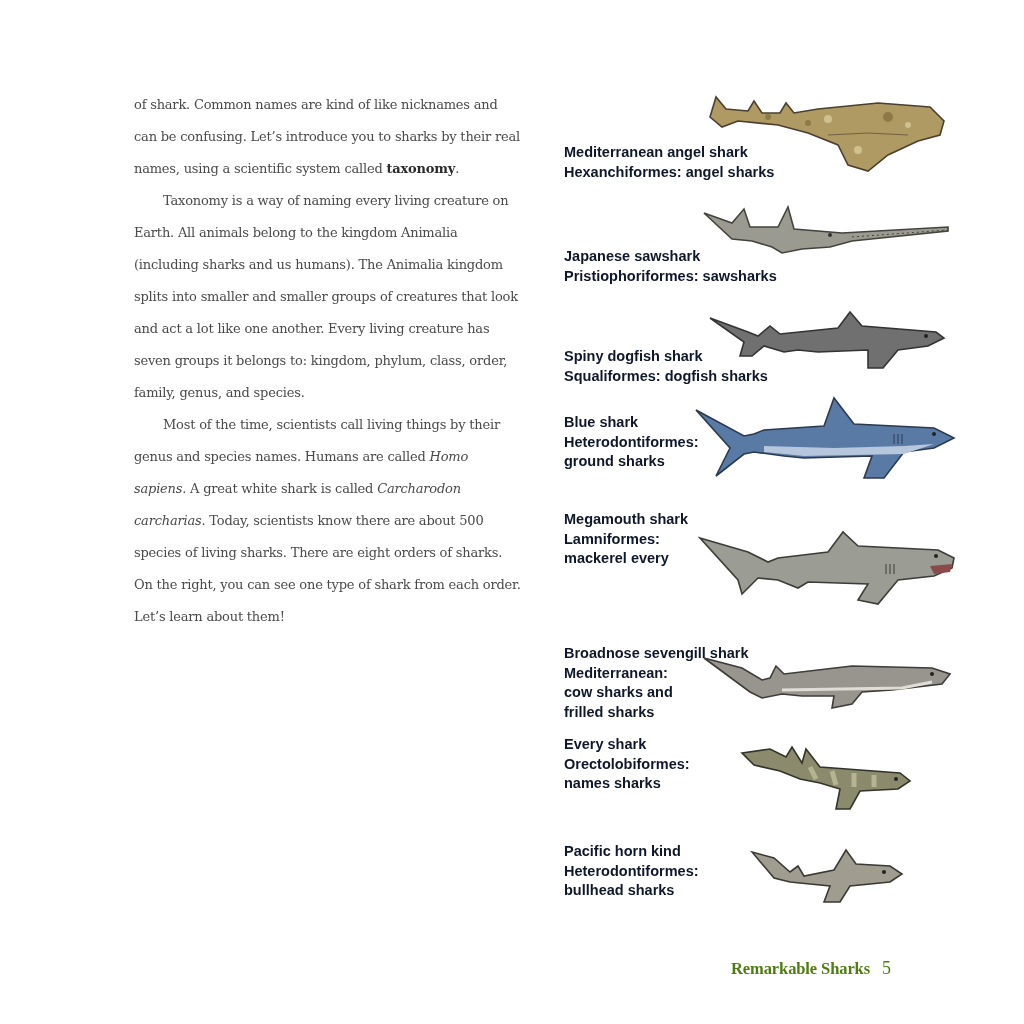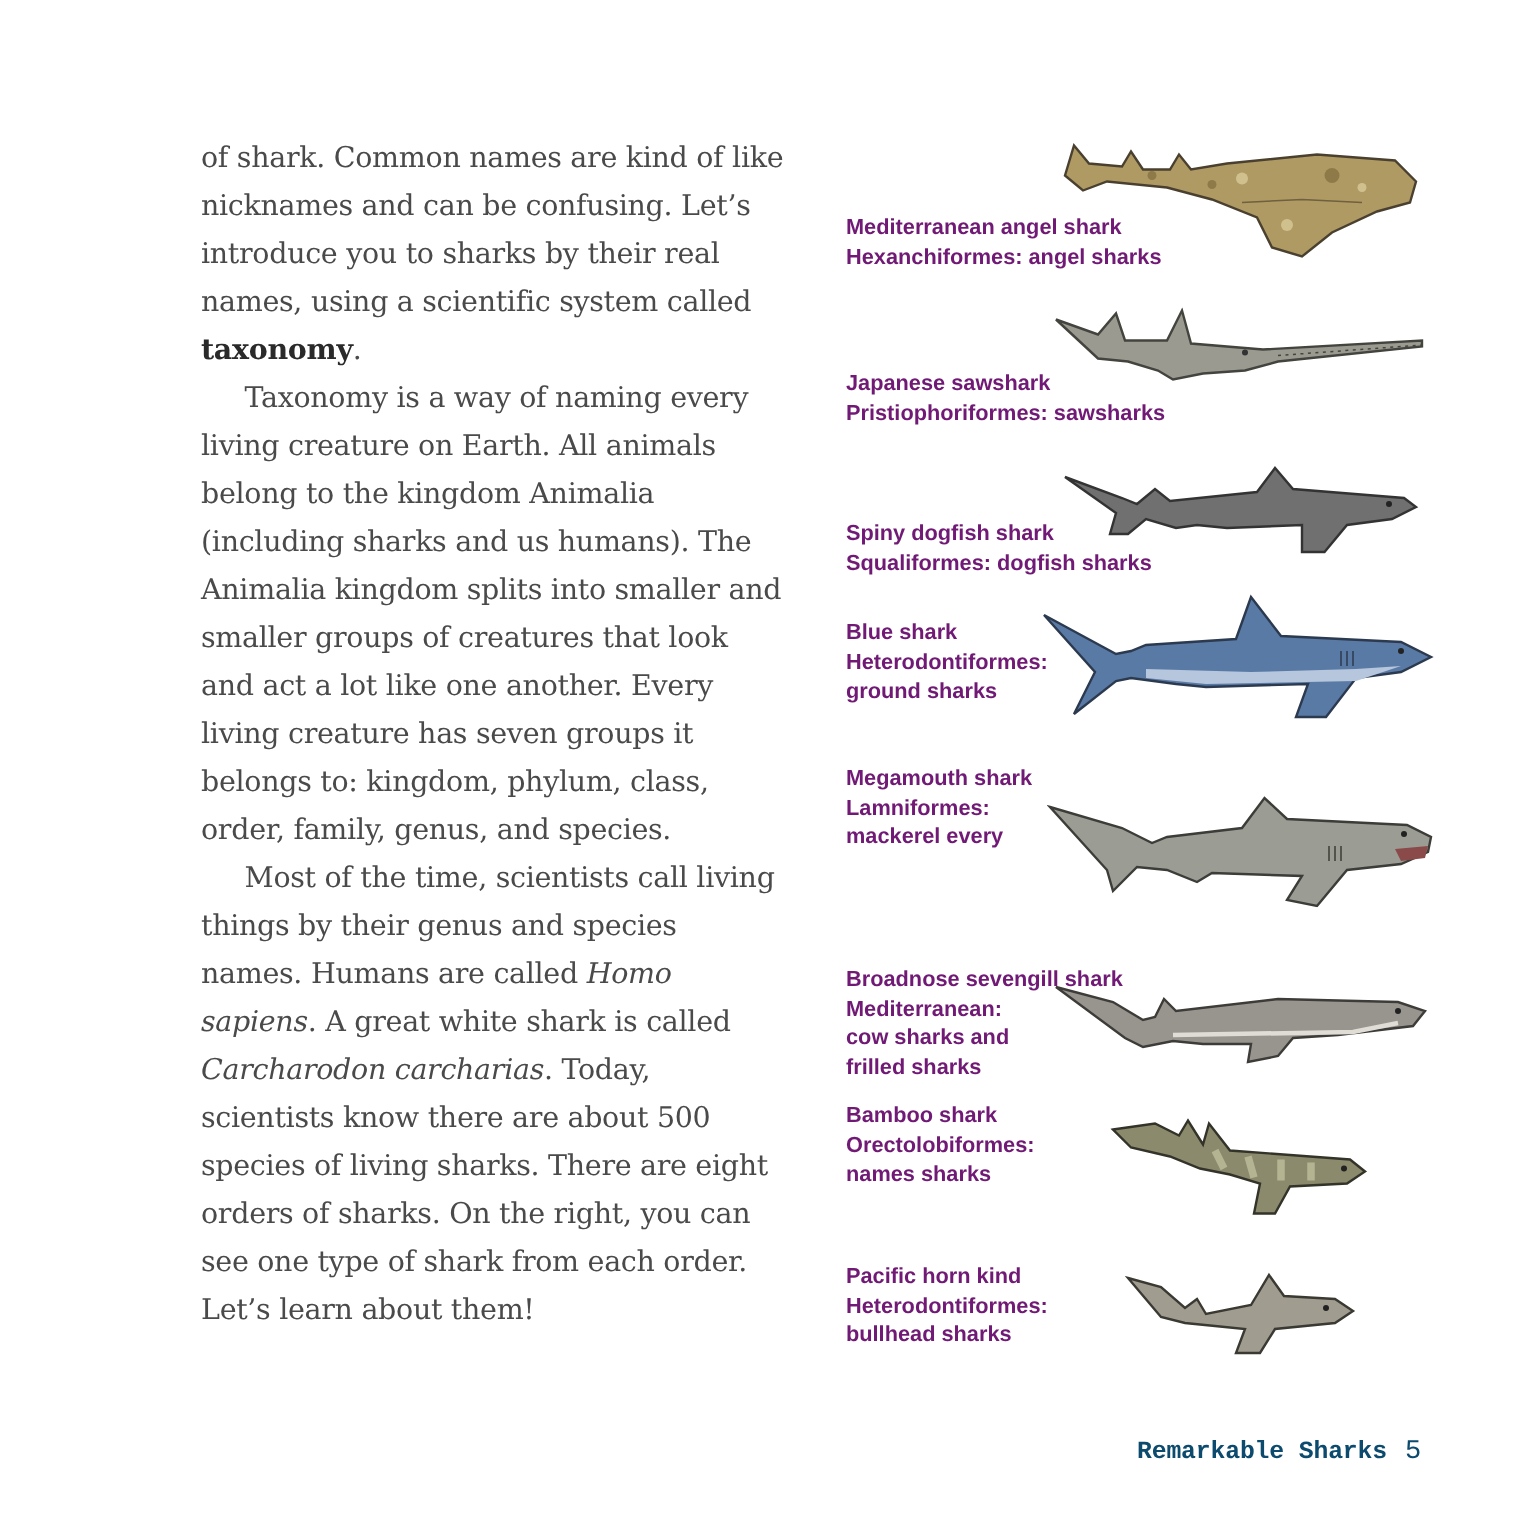--- a/index.html
+++ b/index.html
@@ -1,35 +1,35 @@
 <!DOCTYPE html>
 <html><head>
 <meta charset="utf-8">
 <style>
   html, body { margin: 0; padding: 0; background: #ffffff; }
   body { width: 1024px; height: 1024px; position: relative; overflow: hidden; }
   .body-text {
     position: absolute; left: 134px; top: 89px; width: 390px;
-    font-family: "DejaVu Serif", serif; font-size: 19px; line-height: 32px;
+    font-family: "DejaVu Serif", serif; font-size: 13px; line-height: 32px;
     color: #4a4a4a; font-weight: 300; letter-spacing: -0.2px;
   }
   .body-text p { margin: 0; }
   .body-text p.indent { text-indent: 29px; }
   .body-text b { color: #2a2a2a; font-weight: bold; }
   .body-text i { font-style: italic; }
   .caption {
     position: absolute; left: 564px;
     font-family: "Liberation Sans", sans-serif; font-weight: bold;
-    font-size: 14.5px; line-height: 19.5px; color: #701a75;
+    font-size: 14.5px; line-height: 19.5px; color: #0f172a;
   }
   .caption span { display: block; white-space: nowrap; }
   .shark { position: absolute; }
   .footer {
-    position: absolute; left: 758px; top: 958px;
-    font-family: Liberation Mono, monospace; color: #0c4a6e;
+    position: absolute; left: 731px; top: 958px;
+    font-family: Liberation Serif, serif; color: #4d7c0f;
   }
   .footer .title { font-weight: bold; font-size: 16.5px; letter-spacing: -0.1px; }
   .footer .page { font-size: 18px; margin-left: 12px; }
 </style>
 </head>
 <body>
 
 <div class="body-text">
   <p><span>of shark. Common names are kind of like nicknames and can be confusing. Let’s introduce you to sharks by their real names, using a scientific system called </span><b>taxonomy</b><span>.</span></p>
   <p class="indent">Taxonomy is a way of naming every living creature on Earth. All animals belong to the kingdom Animalia (including sharks and us humans). The Animalia kingdom splits into smaller and smaller groups of creatures that look and act a lot like one another. Every living creature has seven groups it belongs to: kingdom, phylum, class, order, family, genus, and species.</p>
@@ -58,21 +58,21 @@
     <span>Lamniformes:</span>
     <span>mackerel every</span>
 </div>
 <div class="caption" style="top:644px">
   <span>Broadnose sevengill shark</span>
     <span>Mediterranean:</span>
     <span>cow sharks and</span>
     <span>frilled sharks</span>
 </div>
 <div class="caption" style="top:735px">
-  <span>Bamboo shark</span>
+  <span>Every shark</span>
     <span>Orectolobiformes:</span>
     <span>names sharks</span>
 </div>
 <div class="caption" style="top:842px">
   <span>Pacific horn kind</span>
     <span>Heterodontiformes:</span>
     <span>bullhead sharks</span>
 </div>
 
 <svg class="shark" style="left:708px;top:95px" width="240" height="80" viewBox="0 0 240 80">

